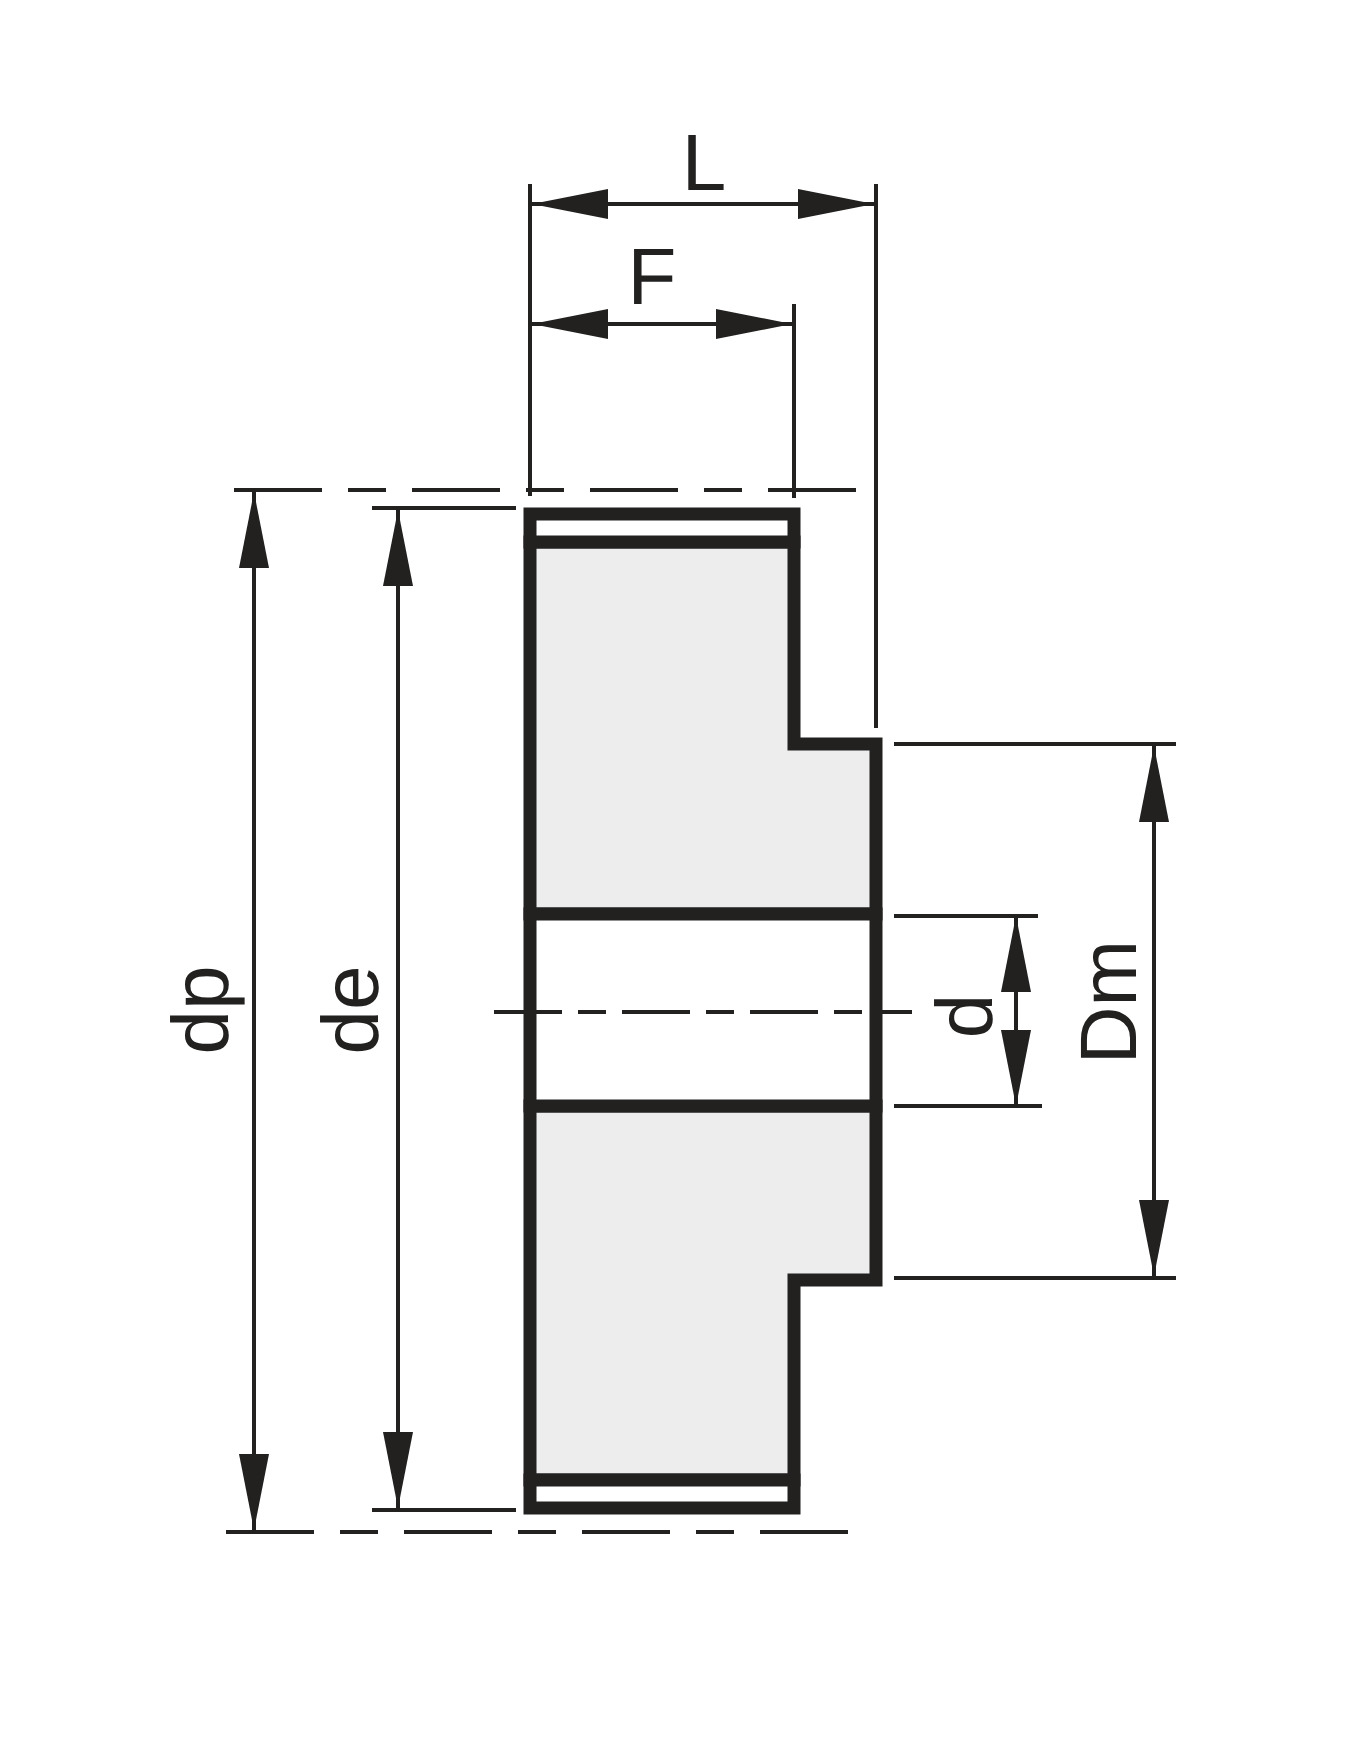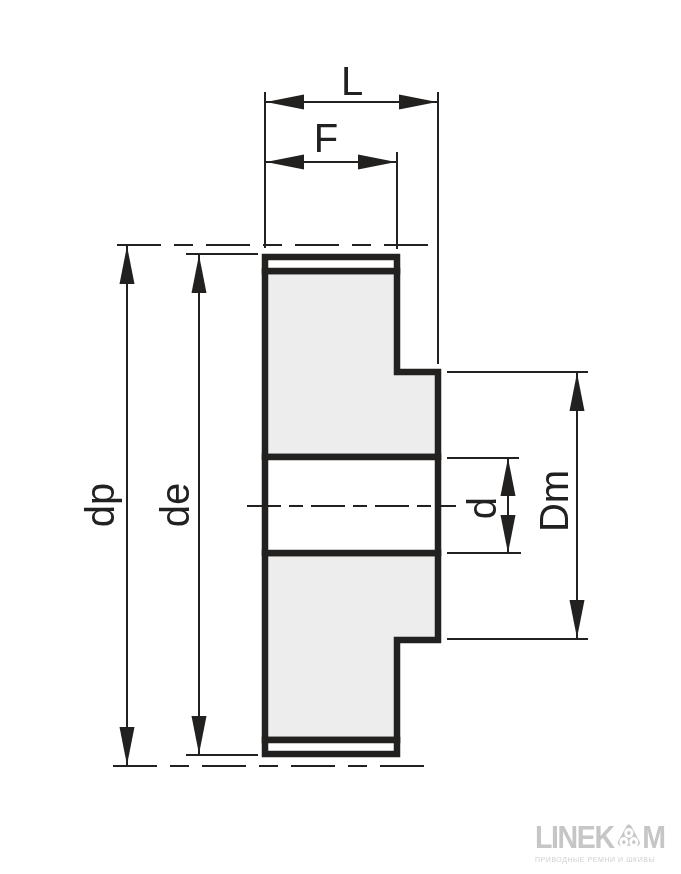--- a/index.html
+++ b/index.html
@@ -101,30 +101,14 @@
     <g>
       <text class="dim-text" x="352" y="95" text-anchor="middle">L</text>
       <text class="dim-text" x="326" y="152" text-anchor="middle">F</text>
       <text class="dim-text" transform="translate(114,505) rotate(-90)" text-anchor="middle">dp</text>
       <text class="dim-text" transform="translate(189,505) rotate(-90)" text-anchor="middle">de</text>
       <text class="dim-text" transform="translate(496,508) rotate(-90)" text-anchor="middle">d</text>
       <text class="dim-text" transform="translate(568,501) rotate(-90)" text-anchor="middle">Dm</text>
     </g>
   </svg>
 
-  <div class="logo">
-    <div class="logo-row">
-      <span>LINEK</span>
-      <svg class="logo-icon" width="28" height="28" viewBox="0 0 30 30">
-        <path fill="currentColor" d="M12.2 3.1 a3.3 3.3 0 0 1 5.6 0 l9.6 16.4 a3.3 3.3 0 0 1 -2.8 5 H5.4 a3.3 3.3 0 0 1 -2.8 -5 Z"></path>
-        <circle cx="15" cy="10.6" r="5.3" fill="#ffffff"></circle>
-        <circle cx="9.2" cy="20.4" r="5.3" fill="#ffffff"></circle>
-        <circle cx="20.8" cy="20.4" r="5.3" fill="#ffffff"></circle>
-        <circle cx="15" cy="10.6" r="2" fill="currentColor"></circle>
-        <circle cx="9.2" cy="20.4" r="2" fill="currentColor"></circle>
-        <circle cx="20.8" cy="20.4" r="2" fill="currentColor"></circle>
-      </svg>
-      <span>M</span>
-    </div>
-    <div class="tagline">ПРИВОДНЫЕ РЕМНИ И ШКИВЫ</div>
-  </div>
 
 </div>
 
 </body></html>

